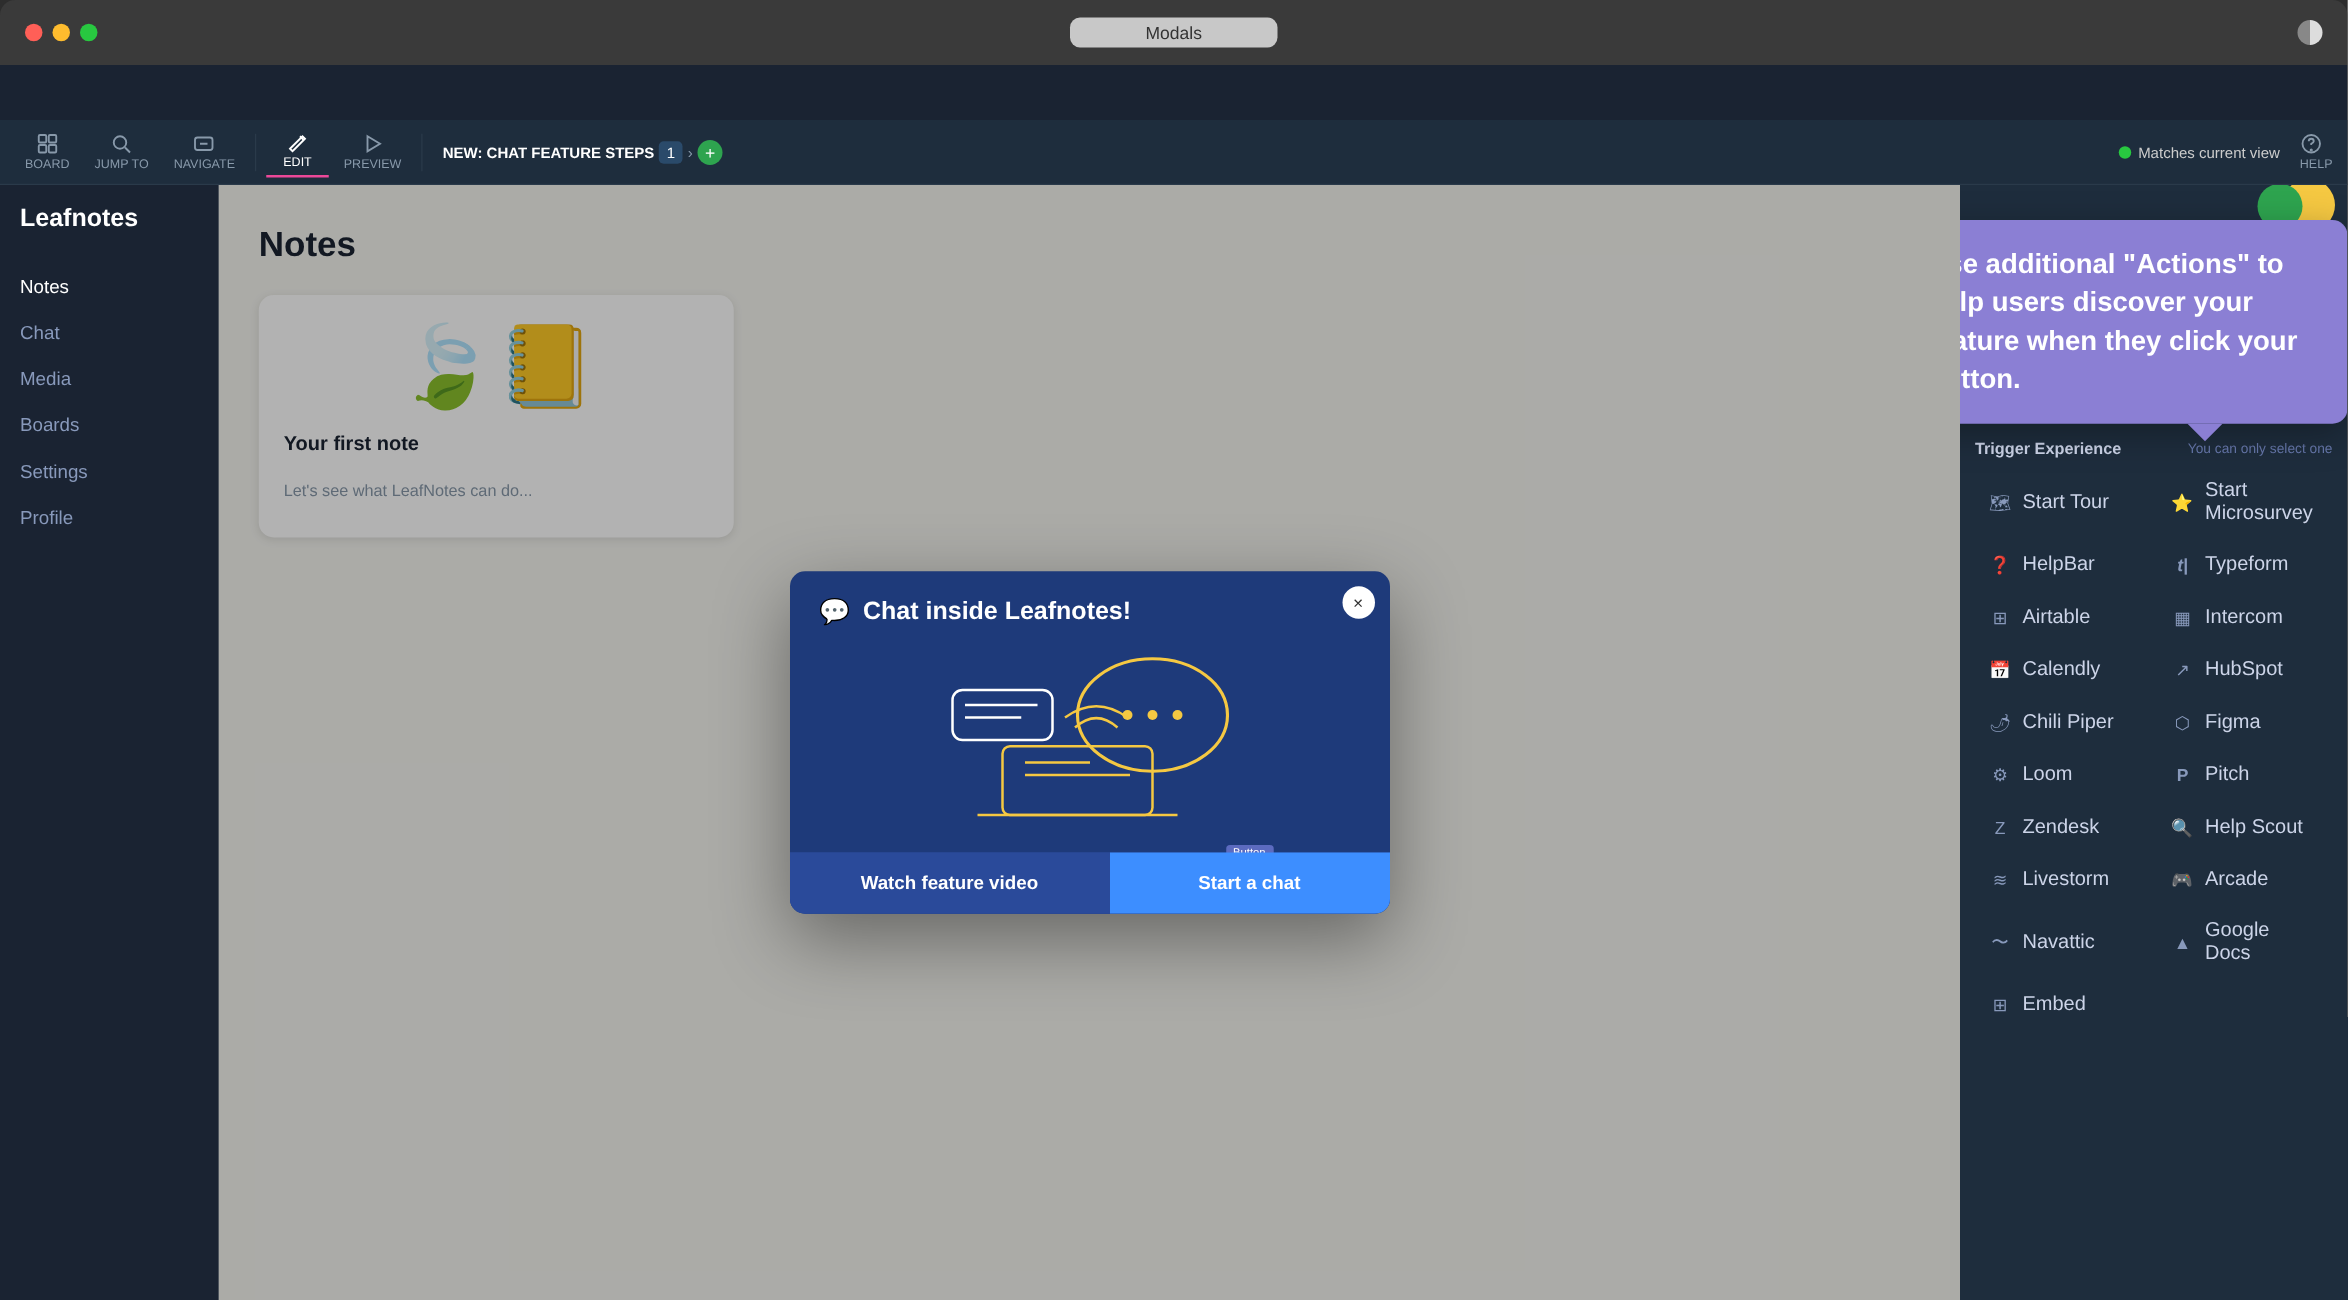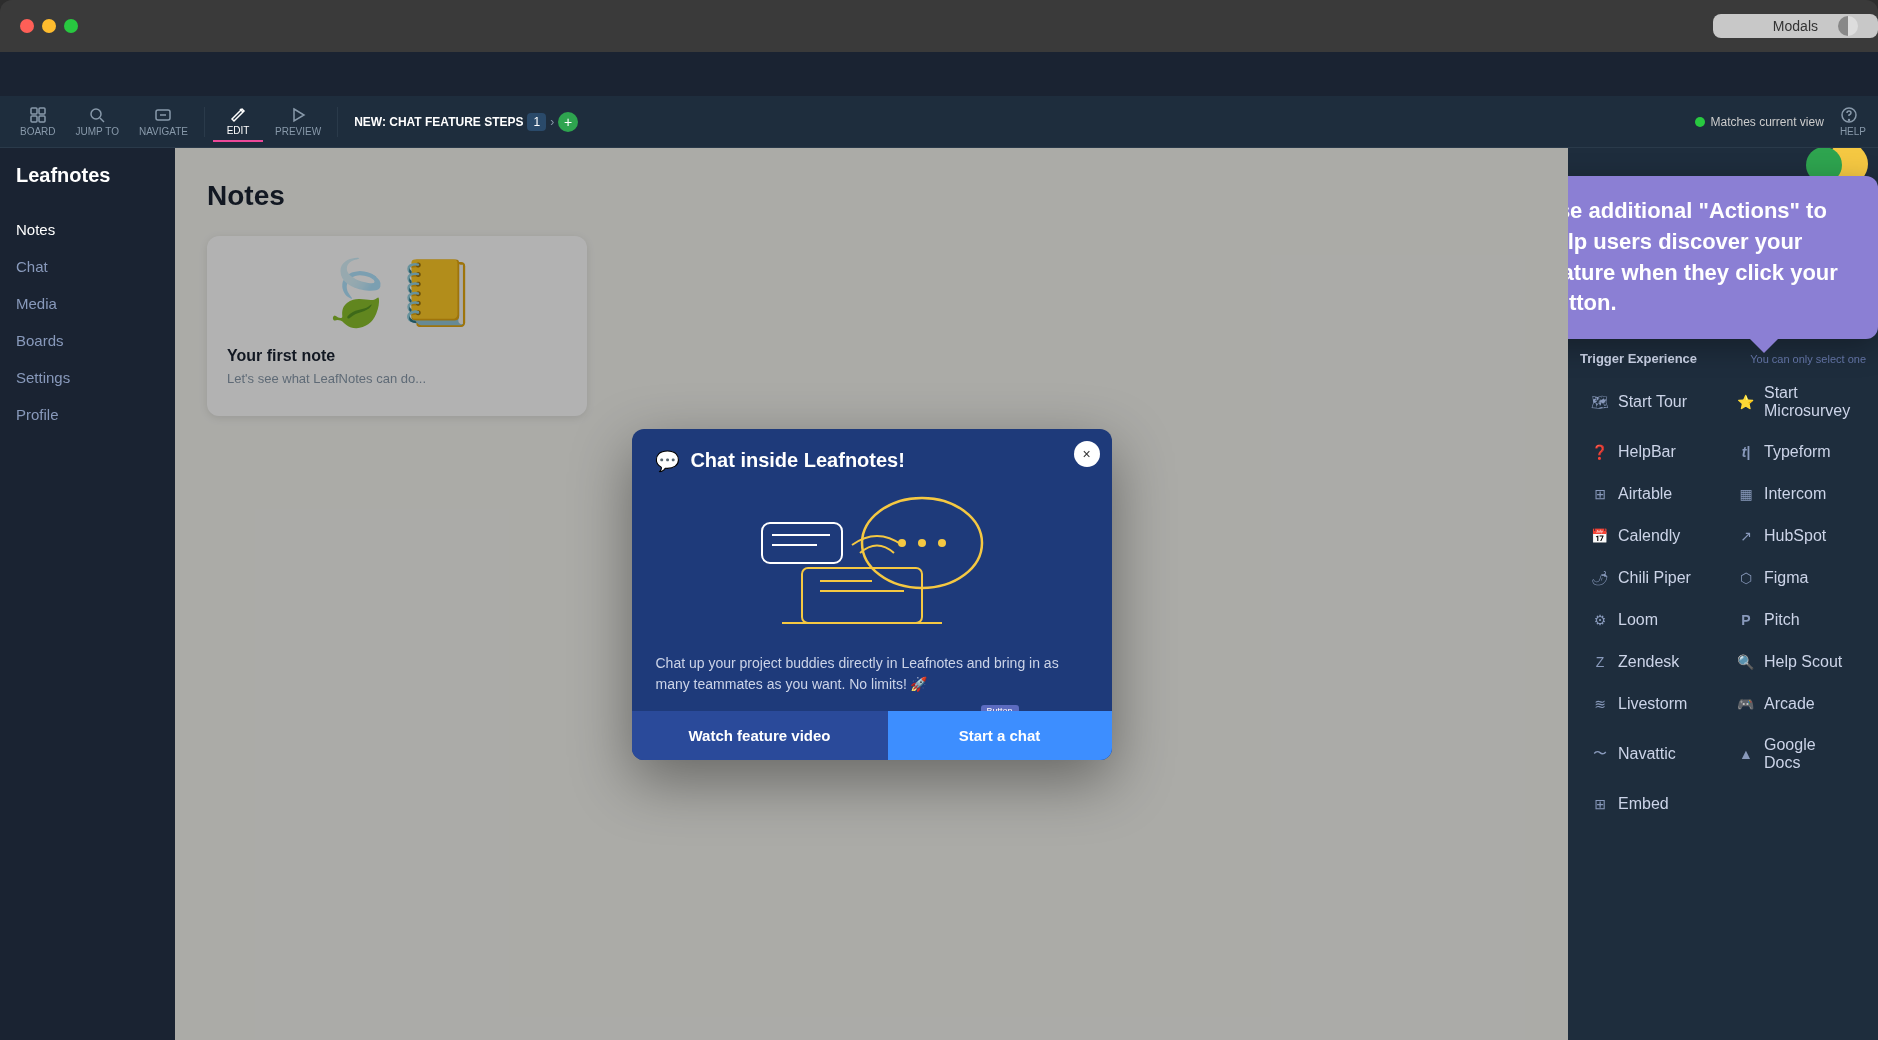--- a/index.html
+++ b/index.html
@@ -11,21 +11,21 @@
       overflow: hidden;
       position: relative;
     }
 
     
     .window-chrome {
       background: #3a3a3a;
       height: 52px;
       display: flex;
       align-items: center;
-      justify-content: flex-end;
+      justify-content: center;
       position: relative;
       border-radius: 12px 12px 0 0;
     }
     .traffic-lights {
       position: absolute;
       left: 20px;
       display: flex;
       gap: 8px;
       align-items: center;
     }
@@ -228,21 +228,21 @@
     }
     .note-card-illustration {
       margin-bottom: 16px;
       font-size: 64px;
       text-align: center;
     }
     .note-card-title {
       font-size: 16px;
       font-weight: 700;
       color: #1a2332;
-      margin-bottom: 6px;
+      margin-bottom: 20px;
     }
     .note-card-subtitle {
       font-size: 13px;
       color: #8899aa;
       margin-bottom: 10px;
     }
     .note-card-body {
       font-size: 13px;
       color: #4a5568;
     }
@@ -614,21 +614,20 @@
               <line x1="78" y1="108" x2="162" y2="108" stroke="#f5c842" stroke-width="2"></line>
 
               <path d="M118 70 Q135 55 152 70" stroke="#f5c842" stroke-width="2" fill="none"></path>
               <path d="M110 62 Q135 44 160 62" stroke="#f5c842" stroke-width="2" fill="none"></path>
 
               <rect x="20" y="40" width="80" height="40" rx="8" stroke="#fff" stroke-width="2" fill="none"></rect>
               <line x1="30" y1="52" x2="88" y2="52" stroke="#fff" stroke-width="2"></line>
               <line x1="30" y1="62" x2="75" y2="62" stroke="#fff" stroke-width="2"></line>
             </svg>
           </div>
-          <div class="modal-body-text">Chat up your project buddies directly in Leafnotes and bring in as many teammates as you want. No limits! 🚀</div>
           <div class="modal-footer">
             <button class="modal-btn-secondary">Watch feature video</button>
             <div style="position:relative; flex:1;">
               <div class="btn-label-badge">Button</div>
               <button class="modal-btn-primary" style="width:100%">Start a chat</button>
             </div>
           </div>
         </div>
       </div>
     </div>

